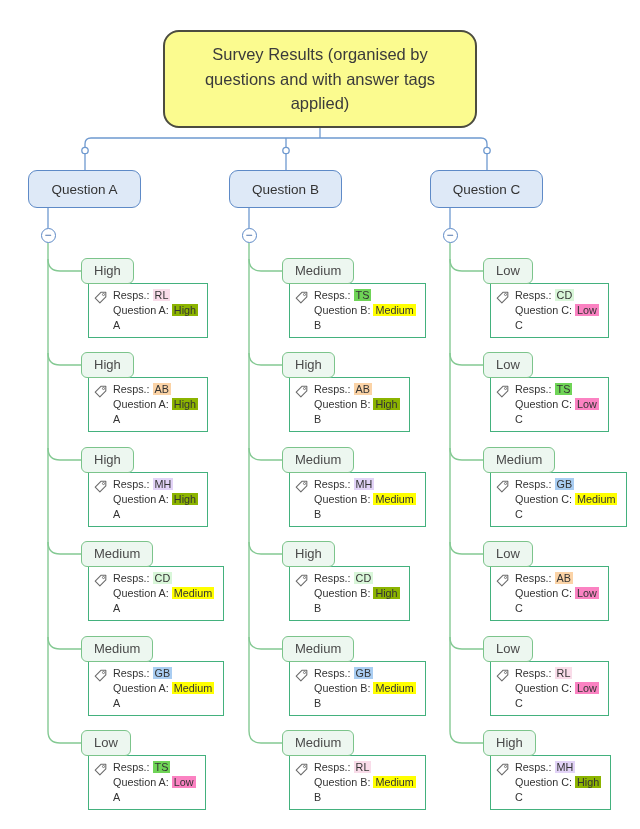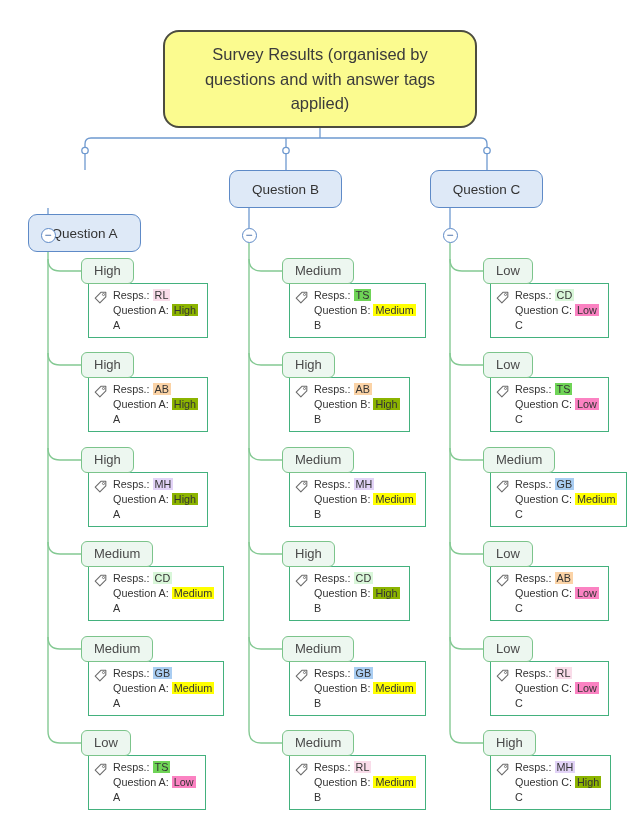--- a/index.html
+++ b/index.html
@@ -78,21 +78,21 @@
     <path d="M450 353 Q450 365 462 365 H483"></path>
     <path d="M450 448 Q450 460 462 460 H483"></path>
     <path d="M450 542 Q450 554 462 554 H483"></path>
     <path d="M450 637 Q450 649 462 649 H483"></path>
     <path d="M450 731 Q450 743 462 743 H483"></path>
   </g>
 </svg>
 
 <div class="title-node">Survey Results (organised by questions and with answer tags applied)</div>
 
-<div class="q-node" style="left:28px;margin-top:44px;">Question A</div>
+<div class="q-node" style="left:28px;">Question A</div>
 <div class="q-node" style="left:229px;">Question B</div>
 <div class="q-node" style="left:430px;">Question C</div>
 
 <div class="collapse" style="left:40.5px;">−</div>
 <div class="collapse" style="left:241.5px;">−</div>
 <div class="collapse" style="left:442.5px;">−</div>
 
 <div id="nodes">
     <div>
     <div class="hdr" style="left: 81px; top: 258px;"><span>High</span></div>

